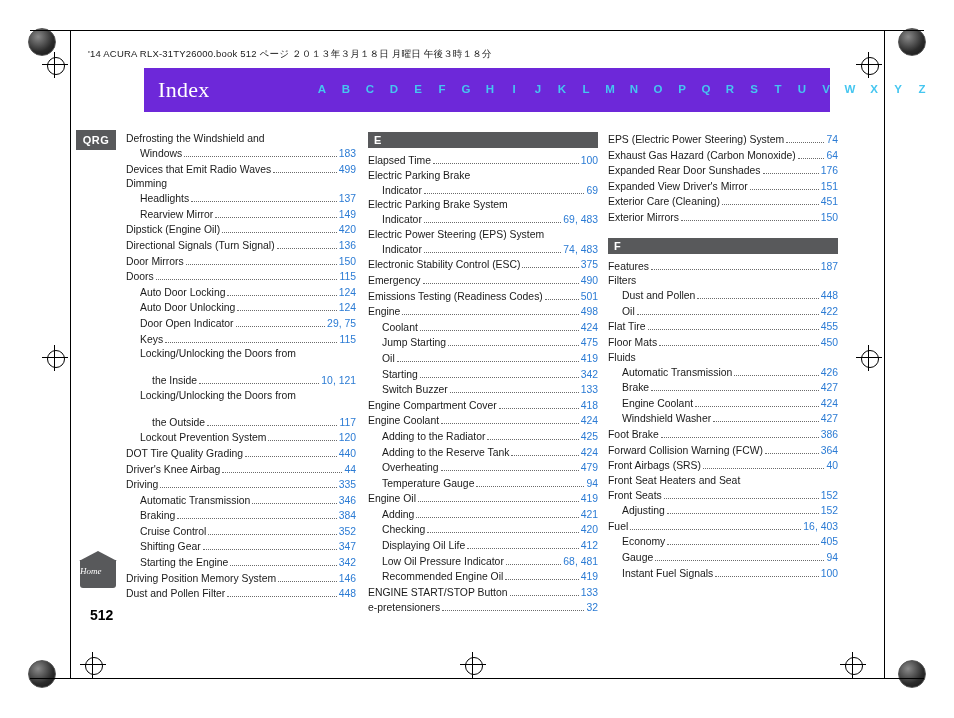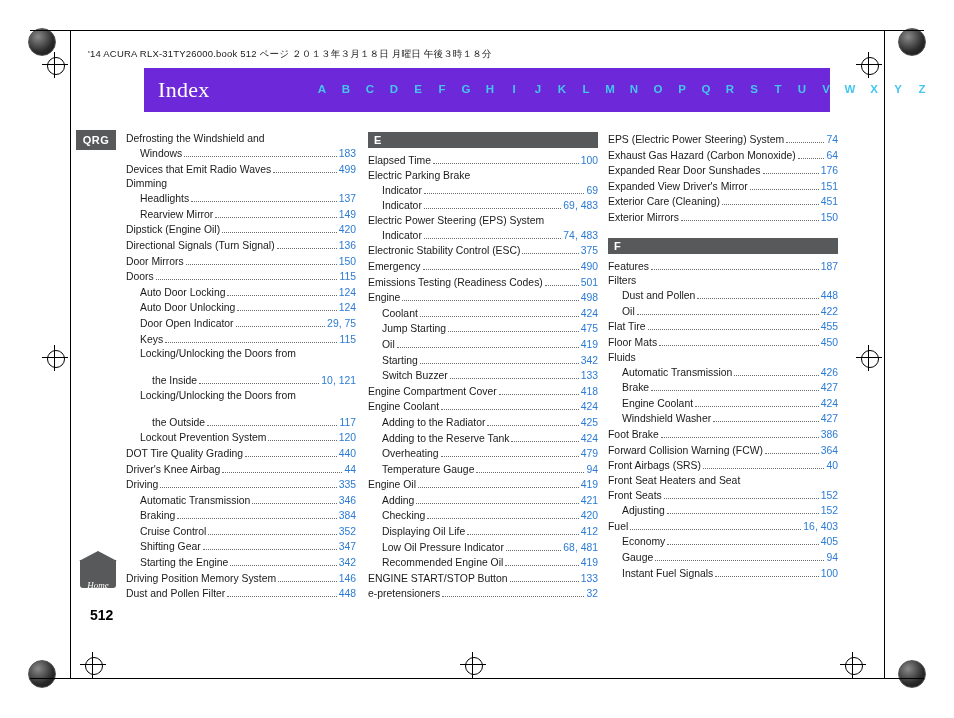--- a/index.html
+++ b/index.html
@@ -129,22 +129,21 @@
     left: -1px;
     top: -9px;
     width: 0; height: 0;
     border-left: 19px solid transparent;
     border-right: 19px solid transparent;
     border-bottom: 10px solid #58595b;
   }
   .home-btn .label {
     position: absolute;
     left: 0; right: 0;
-    top: 20px;
-    text-align: center;
+    top: 6px;
     color: #fff;
     font-size: 9px;
     font-style: italic;
     font-family: "Liberation Serif", serif;
   }
 
   .page-number {
     position: absolute;
     left: 90px;
     top: 607px;
@@ -440,20 +439,25 @@
     <div class="entry nodots cont">
       <span class="txt">Electric Parking Brake</span>
       <span class="dots"></span>
       <span class="pg"></span>
     </div>
     <div class="entry indent1">
       <span class="txt">Indicator</span>
       <span class="dots"></span>
       <span class="pg">69</span>
     </div>
+    <div class="entry nodots cont">
+      <span class="txt">Electric Parking Brake System</span>
+      <span class="dots"></span>
+      <span class="pg"></span>
+    </div>
     <div class="entry indent1">
       <span class="txt">Indicator</span>
       <span class="dots"></span>
       <span class="pg">69, 483</span>
     </div>
     <div class="entry nodots cont">
       <span class="txt">Electric Power Steering (EPS) System</span>
       <span class="dots"></span>
       <span class="pg"></span>
     </div>

